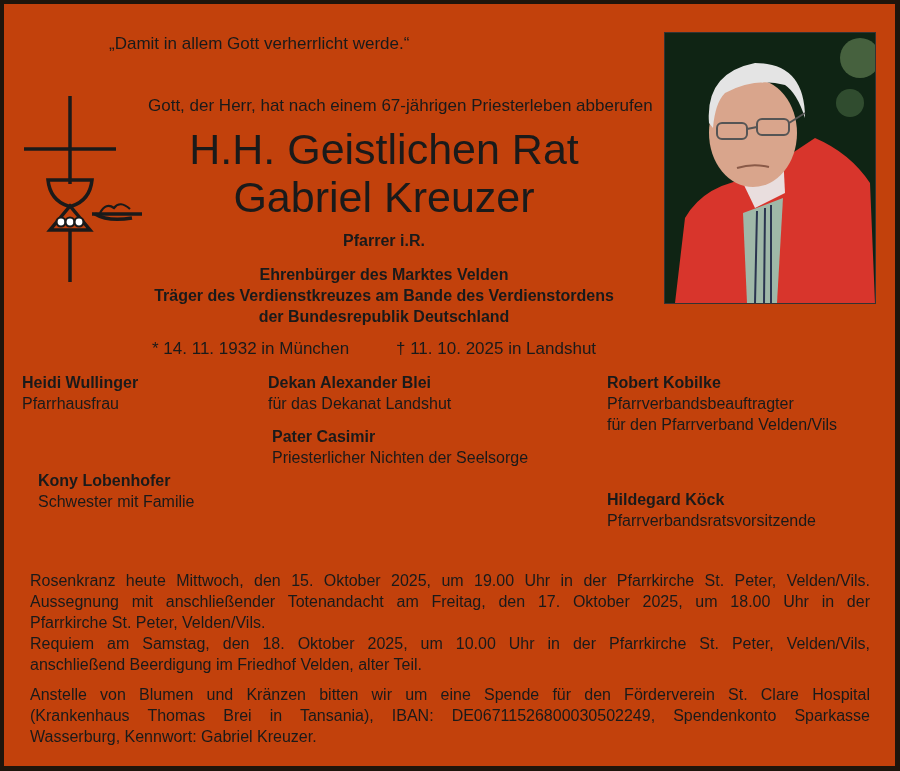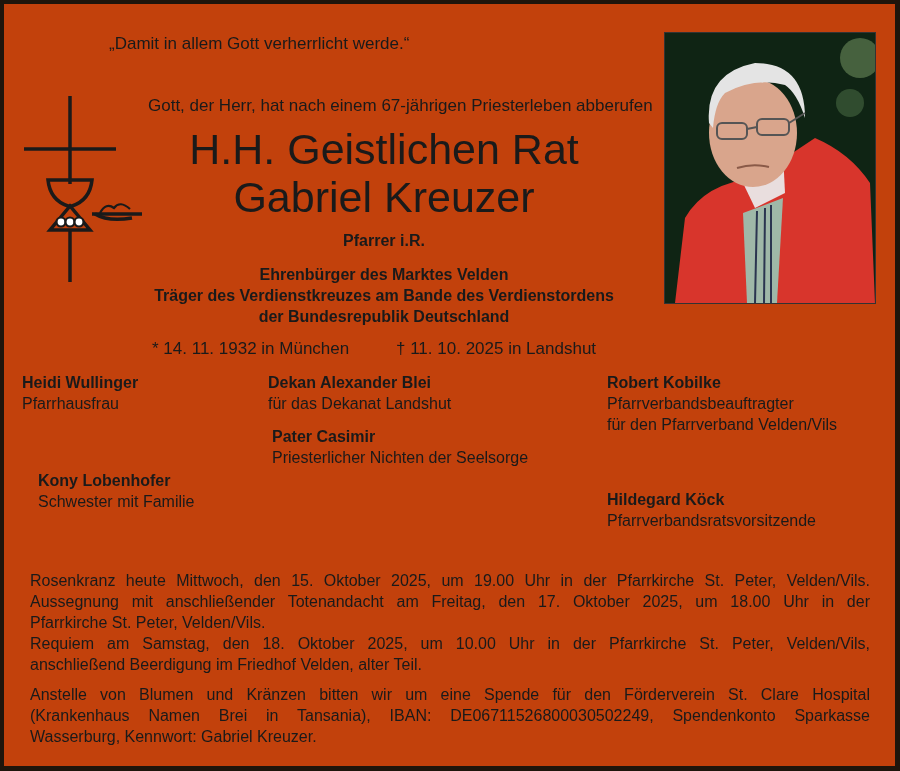--- a/index.html
+++ b/index.html
@@ -129,17 +129,17 @@
   <div class="para ev">
     <span class="just">Rosenkranz heute Mittwoch, den 15. Oktober 2025, um 19.00 Uhr in der Pfarrkirche St. Peter, Velden/Vils.</span>
     <span class="just">Aussegnung mit anschließender Totenandacht am Freitag, den 17. Oktober 2025, um 18.00 Uhr in der</span>
     <span class="line">Pfarrkirche St. Peter, Velden/Vils.</span>
     <span class="just">Requiem am Samstag, den 18. Oktober 2025, um 10.00 Uhr in der Pfarrkirche St. Peter, Velden/Vils,</span>
     <span class="line">anschließend Beerdigung im Friedhof Velden, alter Teil.</span>
   </div>
 
   <div class="para don">
     <span class="just">Anstelle von Blumen und Kränzen bitten wir um eine Spende für den Förderverein St. Clare Hospital</span>
-    <span class="just">(Krankenhaus Namen Brei in Tansania), IBAN: DE06711526800030502249, Spendenkonto Sparkasse</span>
+    <span class="just">(Krankenhaus Thomas Brei in Tansania), IBAN: DE06711526800030502249, Spendenkonto Sparkasse</span>
     <span class="line">Wasserburg, Kennwort: Gabriel Kreuzer.</span>
   </div>
 
 </div>
 
 </body></html>

